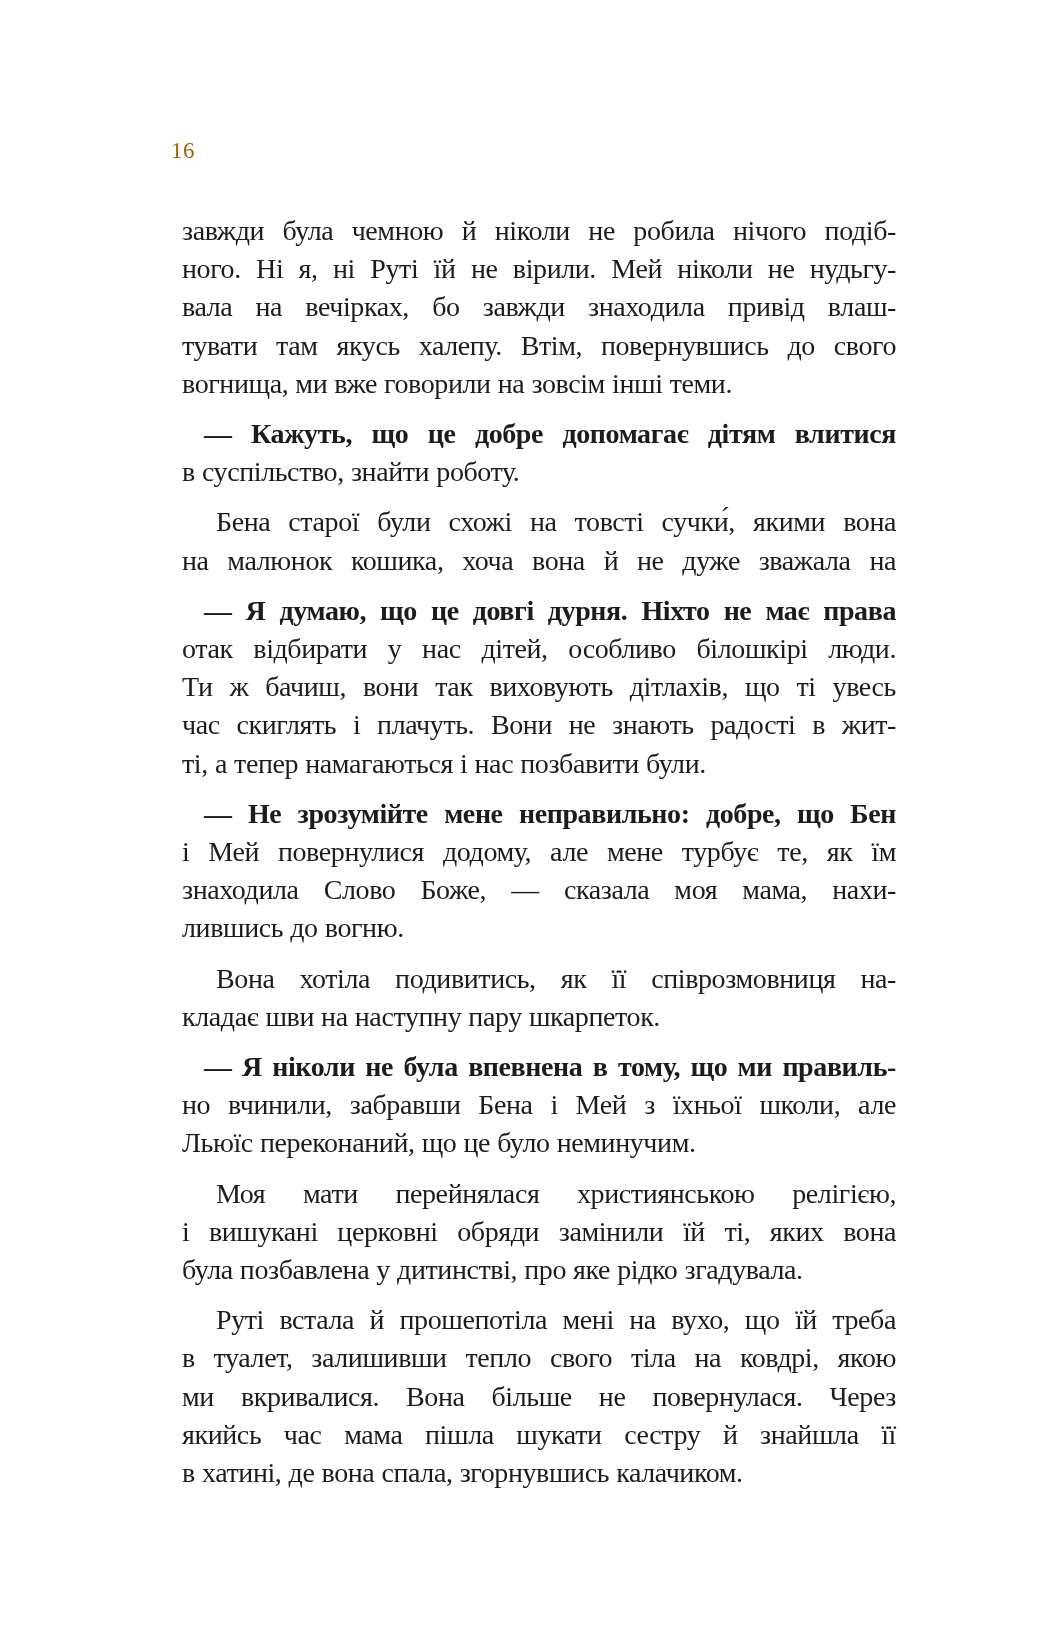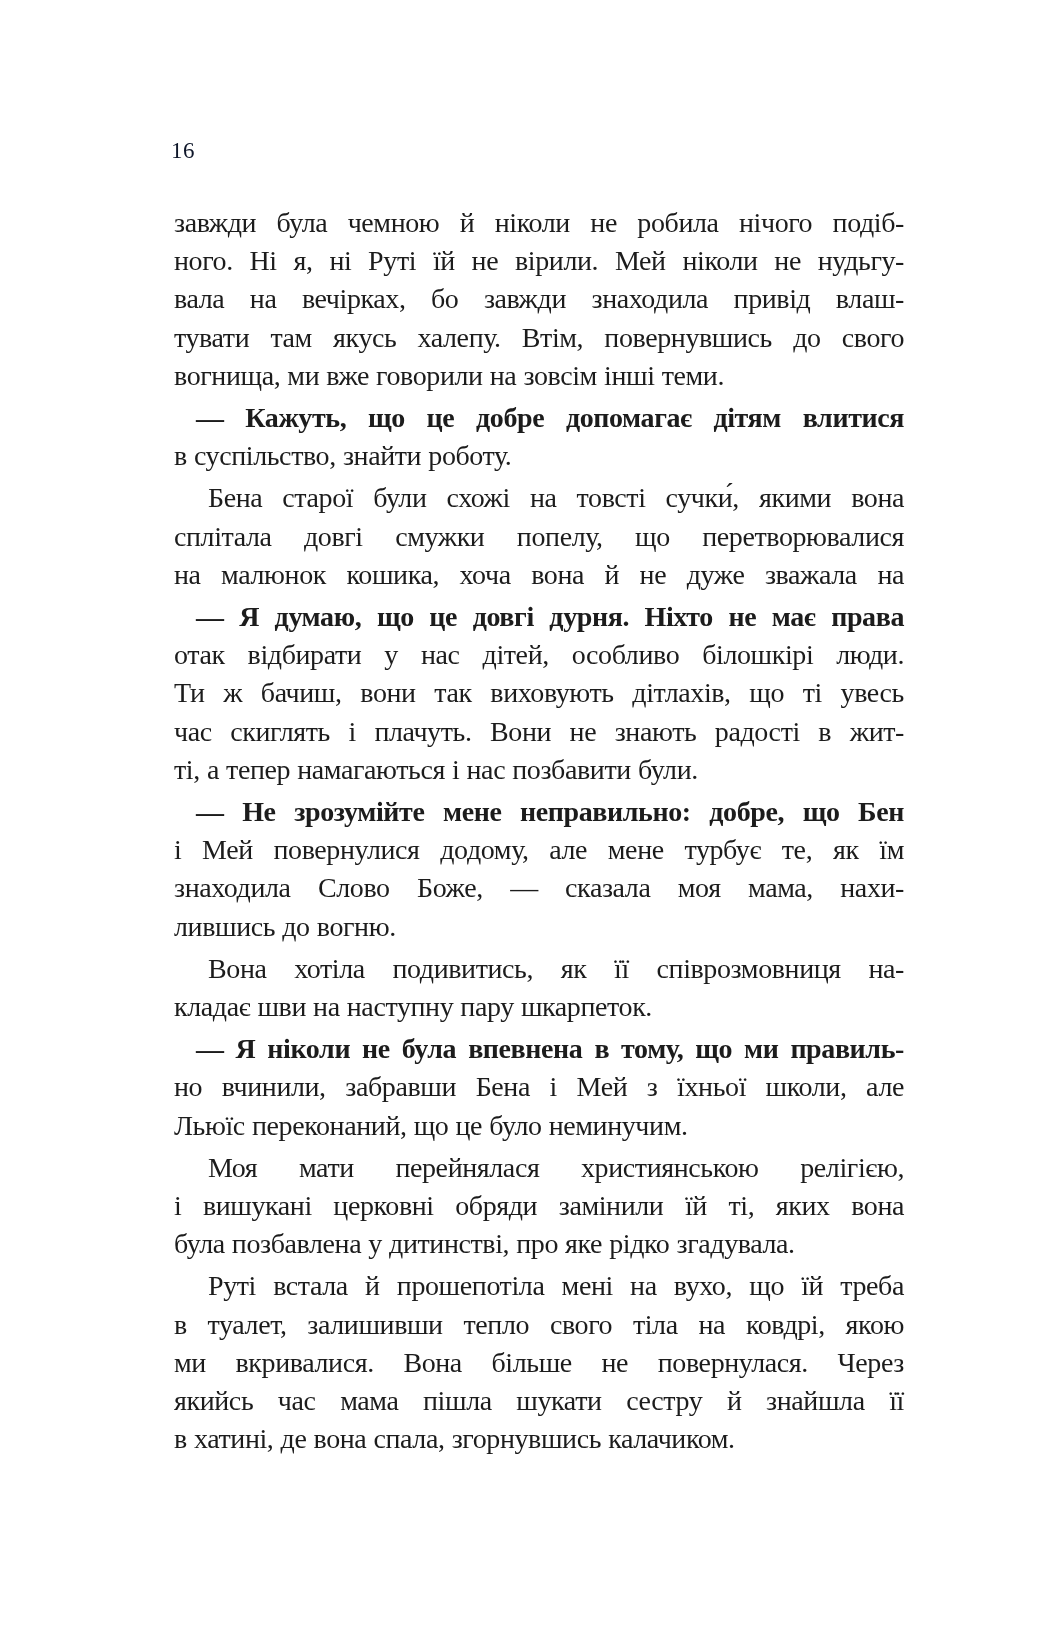--- a/index.html
+++ b/index.html
@@ -16,34 +16,34 @@
     font-family: "Liberation Serif", "DejaVu Serif", serif;
     color: #1c1c1c;
   }
   .page-number {
     position: absolute;
     left: 171px;
     top: 138px;
     font-size: 23px;
     line-height: 26px;
     letter-spacing: 0.5px;
-    color: #0f172a;
+    color: #a16207;
   }
   .text-block {
     position: absolute;
     left: 170px;
     top: 200px;
     width: 738px;
     font-size: 28px;
     line-height: 38.2px;
     letter-spacing: -0.4px;
     word-spacing: 0.5px;
   }
   .para {
-    margin: 4px;
+    margin: 12px;
     padding: 0;
   }
   .line {
     text-align: justify;
     text-align-last: justify;
     text-justify: inter-word;
     white-space: normal;
   }
   .line.last {
     text-align-last: left;
@@ -68,21 +68,20 @@
         <div class="line">вала на вечірках, бо завжди знаходила привід влаш-</div>
         <div class="line">тувати там якусь халепу. Втім, повернувшись до свого</div>
         <div class="line last">вогнища, ми вже говорили на зовсім інші теми.</div>
       </div>
       <div class="para indent dash">
         <div class="line first">— Кажуть, що це добре допомагає дітям влитися</div>
         <div class="line last">в суспільство, знайти роботу.</div>
       </div>
       <div class="para indent">
         <div class="line first">Бена старої були схожі на товсті сучки́, якими вона</div>
-        <div class="line">сплітала довгі смужки попелу, що перетворювалися</div>
         <div class="line">на малюнок кошика, хоча вона й не дуже зважала на</div>
       </div>
       <div class="para indent dash">
         <div class="line first">— Я думаю, що це довгі дурня. Ніхто не має права</div>
         <div class="line">отак відбирати у нас дітей, особливо білошкірі люди.</div>
         <div class="line">Ти ж бачиш, вони так виховують дітлахів, що ті увесь</div>
         <div class="line">час скиглять і плачуть. Вони не знають радості в жит-</div>
         <div class="line last">ті, а тепер намагаються і нас позбавити були.</div>
       </div>
       <div class="para indent dash">

